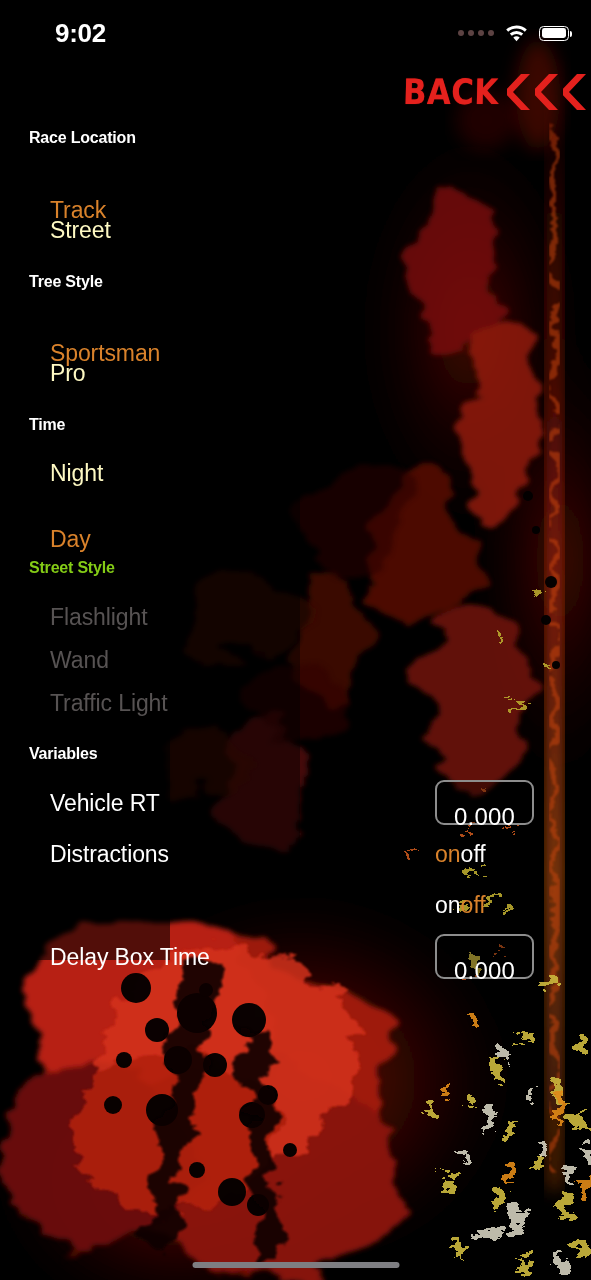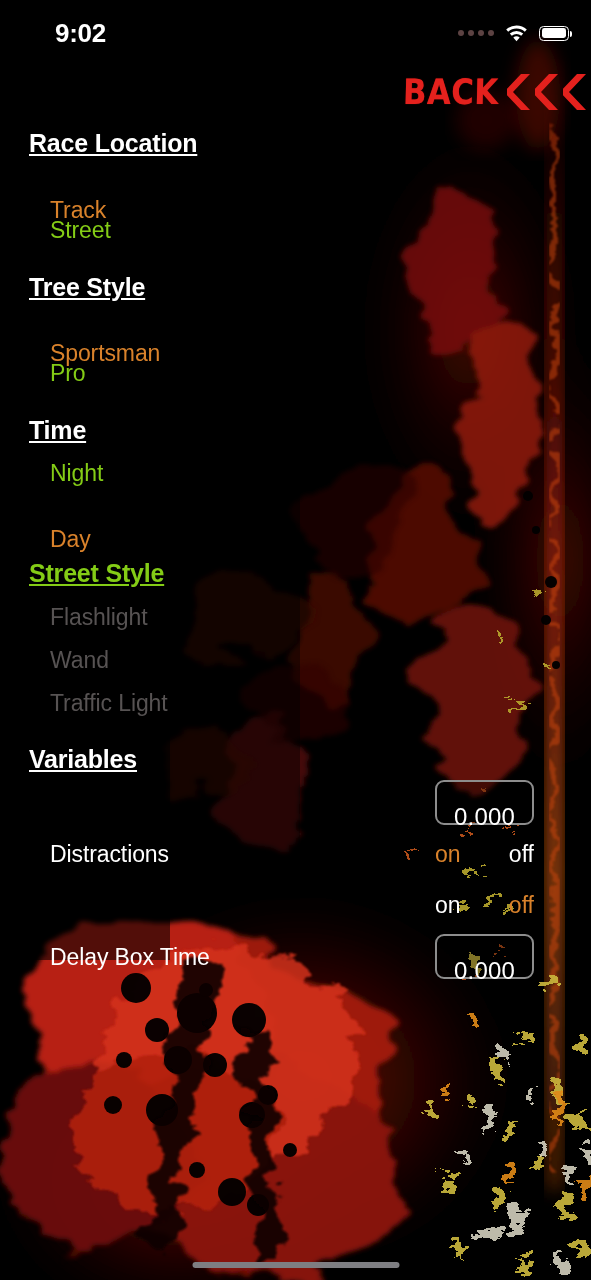--- a/index.html
+++ b/index.html
@@ -111,35 +111,34 @@
   }
   .chevs { display:flex; align-items:center; gap:0px; margin-left: 4px; }
   .chev { display:block; width: 28px; height: 40px; }
 
   
   .menu { position: absolute; top: 0; left: 0; width: 420px; }
 
   .sec-head {
     position: absolute;
     left: 29px;
-    font-size: 25px;
+    font-size: 16px;
     font-weight: bold;
     color: #ffffff;
     white-space: nowrap;
     letter-spacing: -0.2px;
-    text-decoration: underline;
   }
   .sec-head.disabled { color: #84cc16; }
 
   .opt {
     position: absolute;
     left: 50px;
     font-size: 23px;
     font-weight: normal;
-    color: #84cc16;
+    color: #fef9c3;
     white-space: nowrap;
     cursor: pointer;
     letter-spacing: -0.1px;
   }
   .opt.sel { color: #d9822b; margin-top: 23px; }
   .opt.disabled { color: #575353; cursor: default; }
 
   
   .var-row {
     position: absolute;
@@ -177,23 +176,21 @@
     margin-top: 28px;
   }
   .toggle {
     position: absolute;
     right: 57px;
     top: 0;
     width: 99px;
     height: 40px;
     display: flex;
     align-items: center;
-    justify-content: space-between;
     line-height: 40px;
-    gap: 12px;
   }
   .toggle span {
     font-size: 23px;
     color: #ffffff;
     cursor: pointer;
   }
   .toggle span.on-sel { color: #d9822b; }
 
   
   .home-ind {
@@ -457,20 +454,21 @@
 
     <div class="sec-head disabled" style="top:559px">Street Style</div>
     <div class="opt disabled" style="top:604px">Flashlight</div>
     <div class="opt disabled" style="top:647px">Wand</div>
     <div class="opt disabled" style="top:690px">Traffic Light</div>
 
     <div class="sec-head" style="top:745px">Variables</div>
   </div>
 
   <div class="var-row" style="top:783px">
+    <span class="var-label">Vehicle RT</span>
     <span class="var-input">
       <span>0.000</span>
     </span>
   </div>
 
   <div class="var-row" style="top:834px">
     <span class="var-label">Distractions</span>
     <span class="toggle">
       <span class="on-sel">on</span>
       <span>off</span>

